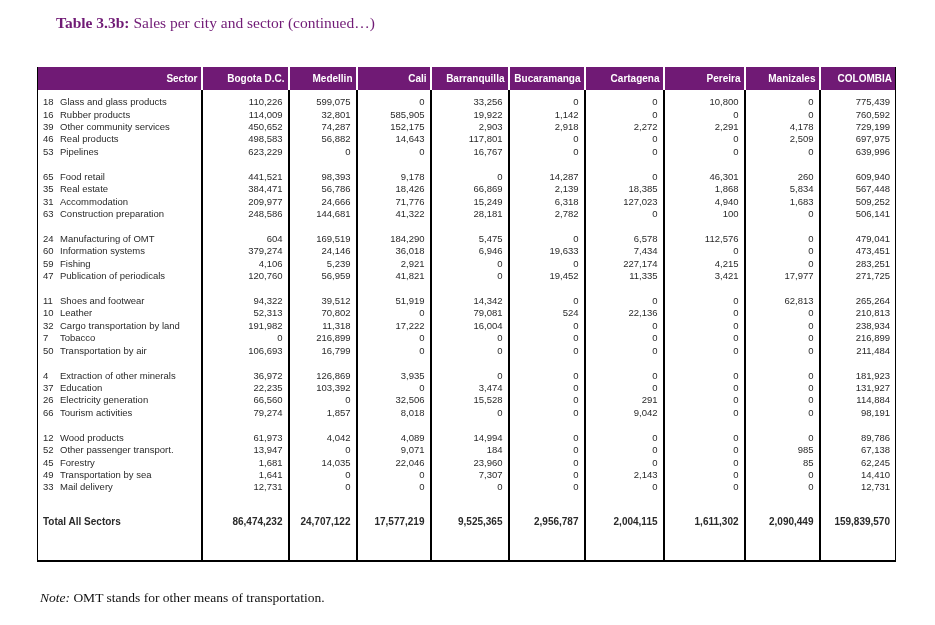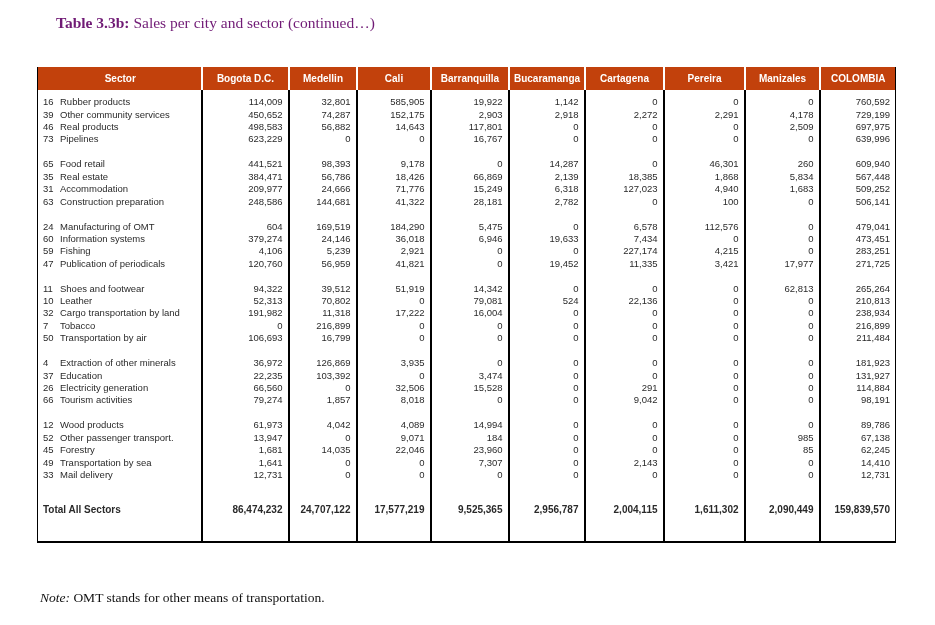--- a/index.html
+++ b/index.html
@@ -19,44 +19,44 @@
   .page-title .title-label { font-weight: bold; }
   .sales-table {
     position: absolute; left: 37px; top: 67px;
     width: 858px;
     border-collapse: collapse; table-layout: fixed;
     border-left: 1px solid #000;
     border-right: 1px solid #000;
     border-bottom: 2px solid #000;
   }
   .sales-table th {
-    background: #c2410c; color: #ffffff;
+    background: #701a75; color: #ffffff;
     font-size: 10px; font-weight: bold;
-    text-align: center; vertical-align: middle;
+    text-align: right; vertical-align: middle;
     padding: 6px 3px 6px 4px;
     border-left: 2px solid #ffffff;
     white-space: nowrap; overflow: hidden;
   }
   .sales-table th:first-child { border-left: none; padding-left: 5px; }
   .sales-table td {
     font-size: 9.5px; line-height: 12px;
     color: #2a2a2a;
     text-align: right; vertical-align: middle;
     padding: 0 5px 0 4px;
     border-left: 2px solid #000;
     white-space: nowrap; overflow: hidden;
     height: 12.4px;
   }
   .sales-table td.sector { text-align: left; border-left: none; padding-left: 5px; }
   .sales-table td.sector .code { display: inline-block; width: 17px; }
   .sales-table tr.headgap td { height: 6px; }
   .sales-table tr.sep td { height: 12.6px; }
   .sales-table tr.total td {
     font-weight: bold; font-size: 10px;
-    height: 32px; padding-bottom: 15px;
+    height: 32px; padding-bottom: 22px;
   }
   .page-note {
     position: absolute; left: 40px; top: 590px;
     font-family: "Liberation Serif", serif;
     font-size: 13.5px; color: #111;
     white-space: nowrap;
   }
   .page-note .note-label { font-style: italic; }
 </style>
 </head>
@@ -100,20 +100,32 @@
         <td></td>
         <td></td>
         <td></td>
         <td></td>
         <td></td>
         <td></td>
         <td></td>
         <td></td>
       </tr>
       <tr>
+        <td class="sector"><span class="code">18</span><span>Glass and glass products</span></td>
+        <td>110,226</td>
+        <td>599,075</td>
+        <td>0</td>
+        <td>33,256</td>
+        <td>0</td>
+        <td>0</td>
+        <td>10,800</td>
+        <td>0</td>
+        <td>775,439</td>
+      </tr>
+      <tr>
         <td class="sector"><span class="code">16</span><span>Rubber products</span></td>
         <td>114,009</td>
         <td>32,801</td>
         <td>585,905</td>
         <td>19,922</td>
         <td>1,142</td>
         <td>0</td>
         <td>0</td>
         <td>0</td>
         <td>760,592</td>
@@ -136,21 +148,21 @@
         <td>56,882</td>
         <td>14,643</td>
         <td>117,801</td>
         <td>0</td>
         <td>0</td>
         <td>0</td>
         <td>2,509</td>
         <td>697,975</td>
       </tr>
       <tr>
-        <td class="sector"><span class="code">73</span><span>Pipelines</span></td>
+        <td class="sector"><span class="code">53</span><span>Pipelines</span></td>
         <td>623,229</td>
         <td>0</td>
         <td>0</td>
         <td>16,767</td>
         <td>0</td>
         <td>0</td>
         <td>0</td>
         <td>0</td>
         <td>639,996</td>
       </tr>

